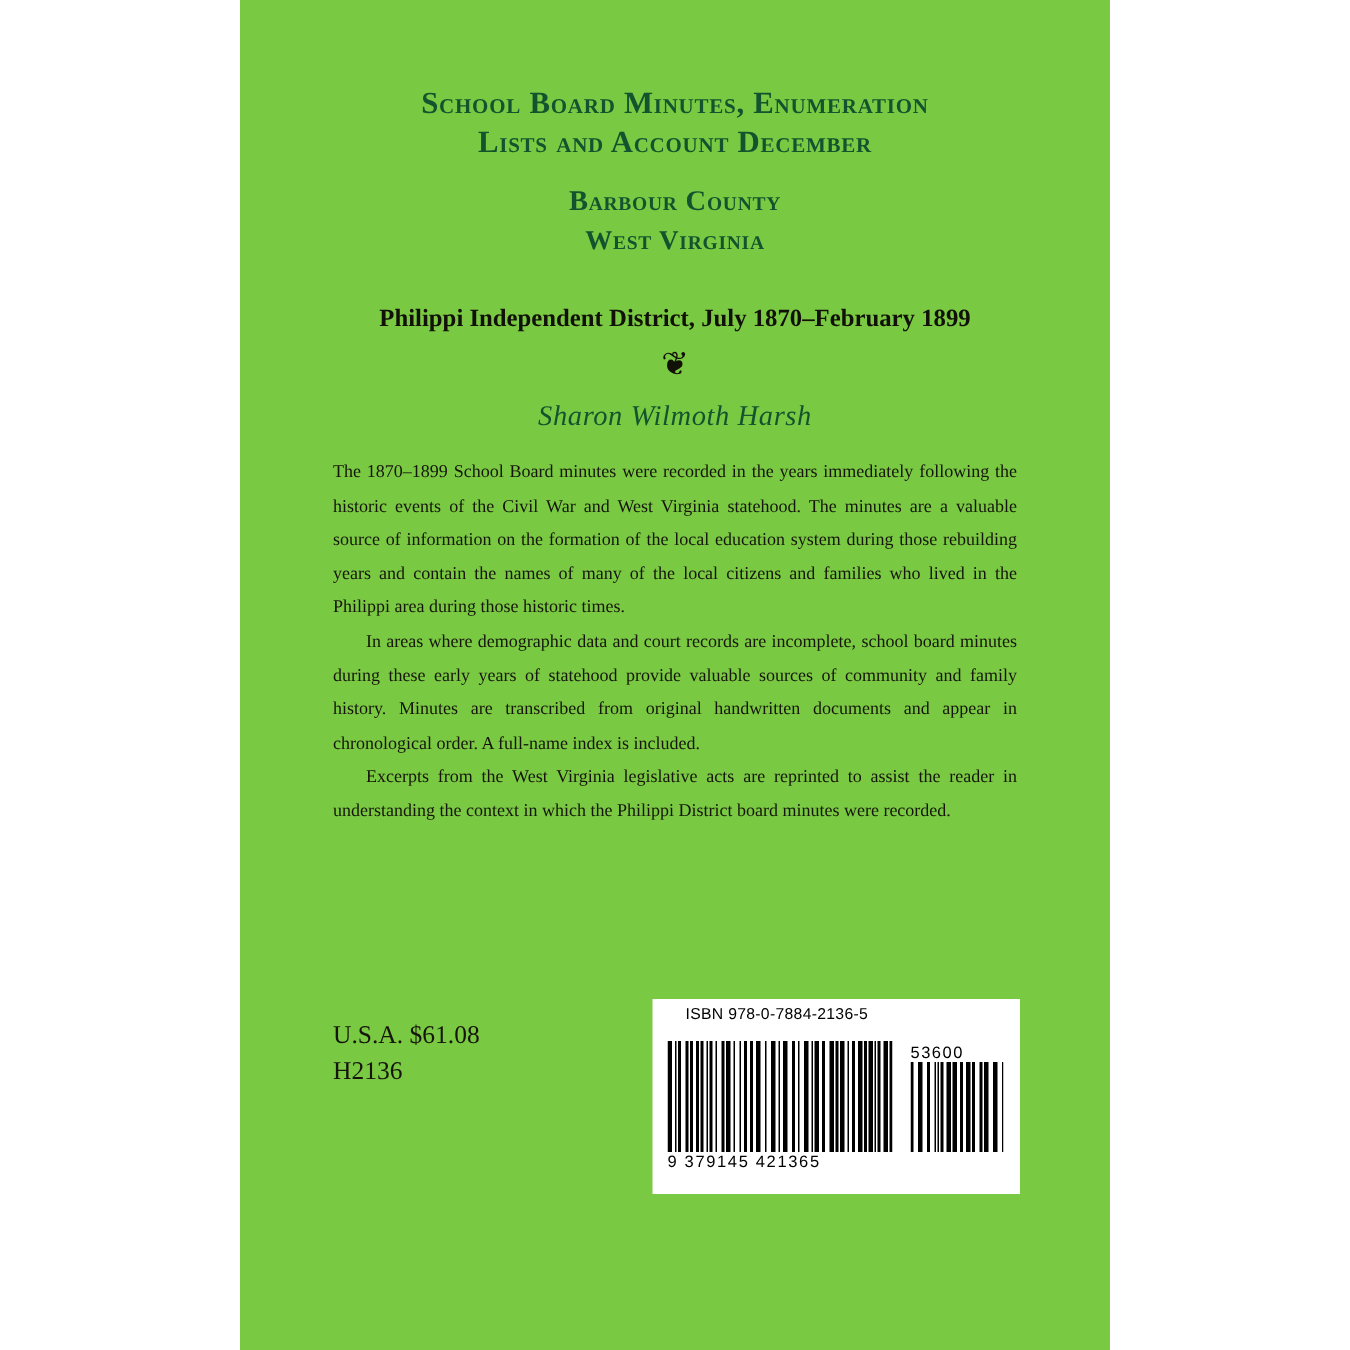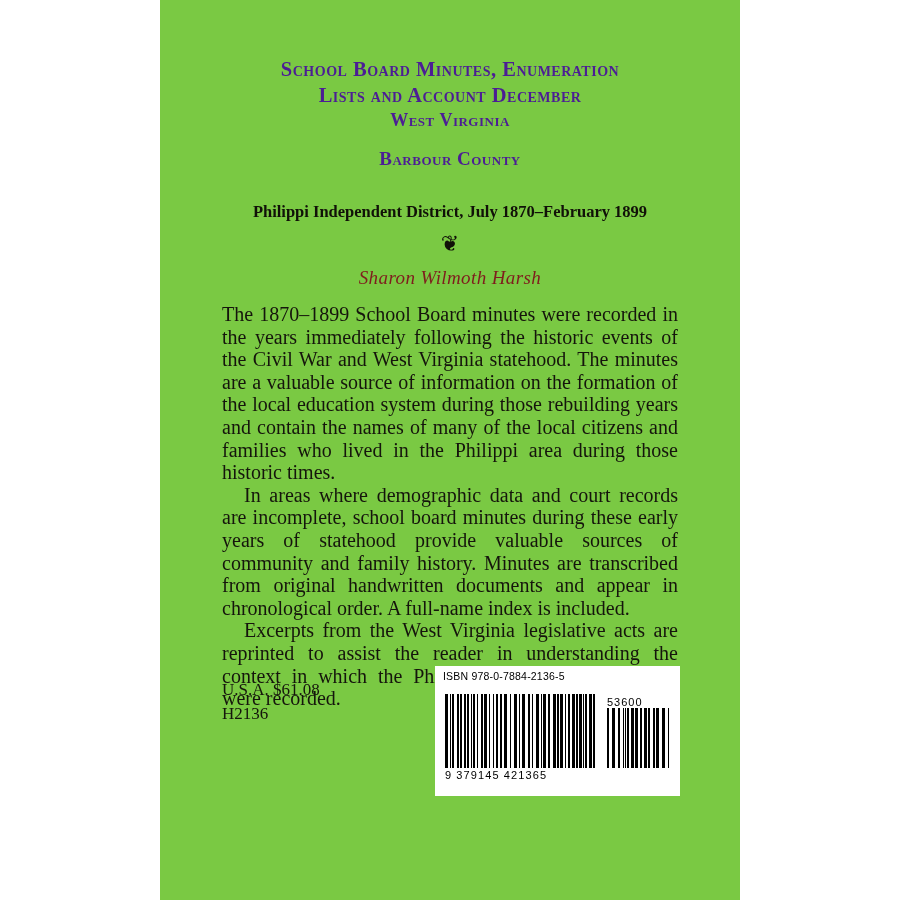--- a/index.html
+++ b/index.html
@@ -34,21 +34,21 @@
     box-sizing: border-box;
     padding: 0 62px;
   }
   .title-block {
     text-align: center;
     padding-top: 56px;
   }
   .title-line {
     font-family: "Liberation Serif", serif;
     font-weight: bold;
-    color: #4c1d95;
+    color: #14532d;
     font-variant: small-caps;
     letter-spacing: 0.5px;
   }
   .t1 { font-size: 20.5px; line-height: 26px; }
   .t2 { font-size: 20.5px; line-height: 26px; }
   .t3 { font-size: 19px; line-height: 26px; margin-top: 14px; }
   .t4 { font-size: 18px; line-height: 24px; }
 
   .subtitle-block {
     text-align: center;
@@ -68,27 +68,27 @@
     color: #111108;
     margin-top: 6px;
     font-family: "DejaVu Serif", serif;
   }
   .author {
     text-align: center;
     margin-top: 10px;
     font-family: "Liberation Serif", serif;
     font-style: italic;
     font-size: 19px;
-    color: #7f1d1d;
+    color: #14532d;
     letter-spacing: 0.4px;
   }
   .blurb {
     margin-top: 14px;
     font-family: "Liberation Serif", serif;
-    font-size: 20px;
+    font-size: 12px;
     line-height: 22.6px;
     color: #15150c;
     text-align: justify;
     text-justify: inter-word;
   }
   .blurb p { margin: 0; }
   .blurb p + p { text-indent: 22px; }
 
   .price-block {
     position: absolute;
@@ -109,21 +109,21 @@
     height: 130px;
     background: #ffffff;
     box-sizing: border-box;
     padding: 4px 6px 2px 6px;
   }
   .isbn-text {
     font-family: "Liberation Sans", sans-serif;
     font-size: 10.5px;
     color: #000;
     letter-spacing: 0.2px;
-    margin-left: 2px;
+    margin-left: 16px;
   }
   .bars-wrap {
     position: relative;
     margin-top: 2px;
     height: 104px;
   }
   .bars-main {
     position: absolute;
     left: 4px;
     top: 10px;
@@ -180,22 +180,22 @@
 </head>
 <body>
 
 <div id="page">
   <div id="cover">
     <div class="inner">
 
       <div class="title-block">
         <div class="title-line t1">School Board Minutes, Enumeration</div>
         <div class="title-line t2">Lists and Account December</div>
+        <div class="title-line t3">Barbour County</div>
         <div class="title-line t4">West Virginia</div>
-        <div class="title-line t3">Barbour County</div>
       </div>
 
       <div class="subtitle-block">
         <div class="sub-line">Philippi Independent District, July 1870–February 1899</div>
       </div>
 
       <div class="ornament">❦</div>
 
       <div class="author">Sharon Wilmoth Harsh</div>
 

